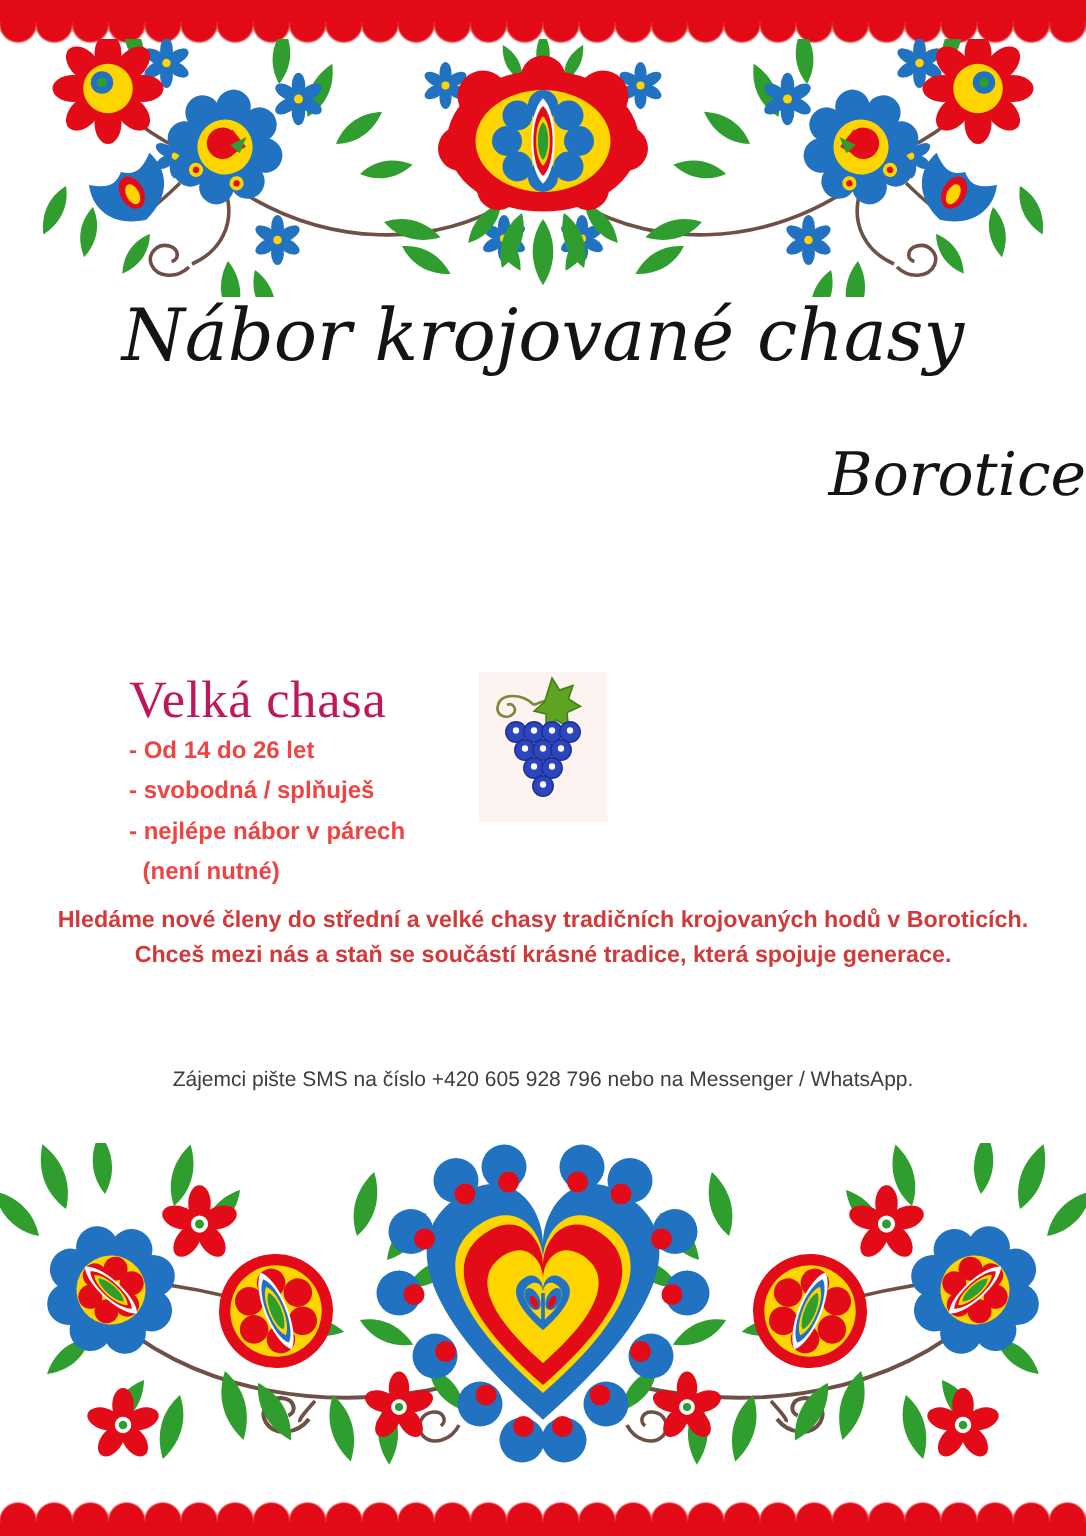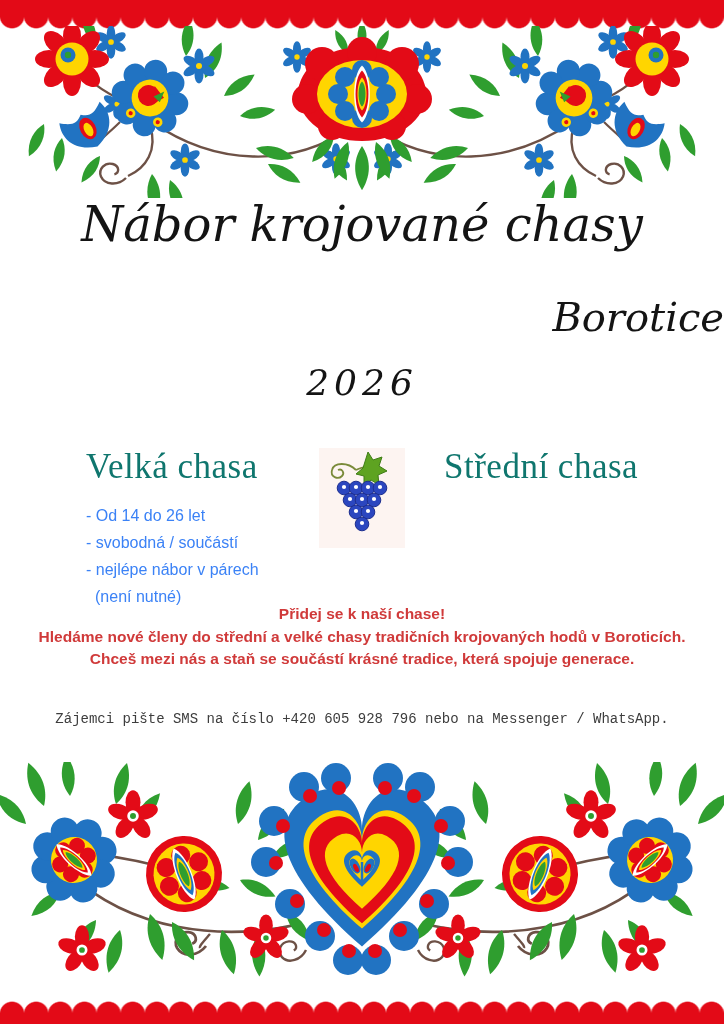--- a/index.html
+++ b/index.html
@@ -24,28 +24,28 @@
   .grapes{position:absolute;top:448px;left:318px;}
   h1,h2,h3{margin:0;font-weight:400;}
   .title,.place,.year{position:absolute;left:0;width:100%;text-align:center;
     font-family:"DejaVu Serif",serif;font-style:italic;color:#141414;}
   .title{top:196px;font-size:48px;}
   .place{top:294px;font-size:40px;text-align:right;}
   .year{top:362px;font-size:36px;letter-spacing:5px;}
   .col{position:absolute;top:447px;}
   .col.left{left:86px;width:250px;}
   .col.right{left:444px;width:260px;}
-  .col h3{font-family:"Liberation Serif",serif;font-size:35px;color:#0f766e;letter-spacing:.5px;}
-  .list{margin-top:15px;font-size:16px;font-weight:normal;color:#3b82f6;}
+  .col h3{font-family:"Liberation Serif",serif;font-size:35px;color:#be185d;letter-spacing:.5px;}
+  .list{font-size:16px;font-weight:bold;color:#ef4444;}
   .col.left  .list > div{line-height:27px;}
   .col.right .list > div{line-height:33px;}
   .list .cont{padding-left:9px;}
   .callout{position:absolute;top:603px;left:0;width:100%;text-align:center;
     color:#d03a3a;font-weight:bold;font-size:15.5px;line-height:22.5px;}
-  .contact,.signoff{position:absolute;left:0;width:100%;text-align:center;color:#3d3d3d;font-family:Liberation Mono, monospace;}
+  .contact,.signoff{position:absolute;left:0;width:100%;text-align:center;color:#3d3d3d;}
   .contact{top:711px;font-size:14px;}
   .signoff{top:747px;font-size:14px;}
 </style>
 </head>
 <body>
 
 <div class="poster">
 
   <div class="scallop top"></div>
 
@@ -174,27 +174,26 @@
       </g>
       <use href="#t-ves" fill="#ffffff" transform="scale(.95)"></use>
       <use href="#t-ves" fill="#e30b17" transform="scale(.78)"></use>
       <use href="#t-ves" fill="#ffd500" transform="scale(.55)"></use>
       <use href="#t-ves" fill="#2f9e2f" transform="scale(.42)"></use>
     </g>
   </svg>
 
   <h1 class="title">Nábor krojované chasy</h1>
   <h2 class="place">Borotice</h2>
-  <h2 class="year">2026</h2>
 
   <section class="col left">
     <h3>Velká chasa</h3>
     <div class="list">
       <div>- Od 14 do 26 let</div>
-      <div>- svobodná / součástí</div>
+      <div>- svobodná / splňuješ</div>
       <div>- nejlépe nábor v párech</div>
       <div class="cont">(není nutné)</div>
     </div>
   </section>
 
   <svg class="grapes" width="88" height="102" viewBox="0 0 88 102">
     <rect x="1" y="0" width="86" height="100" fill="#fdf4f1"></rect>
     <path d="M38 22 C 30 14 16 14 14 22 C 12 29 20 32 24 28 C 27 25 24 20 20 22" fill="none" stroke="#7a8a3a" stroke-width="1.8"></path>
     <path d="M38 22 C 42 20 46 19 50 18" fill="none" stroke="#7a8a3a" stroke-width="1.8"></path>
     <path d="M50 4 l5 8 l9 -3 l-3 9 l8 5 l-9 4 l1 10 l-8 -5 l-7 6 l0 -10 l-8 -2 l7 -6 Z" fill="#5ea321" stroke="#3f7d17" stroke-width="1"></path>
@@ -218,27 +217,25 @@
       <circle cx="32" cy="51" r="2.1"></circle>
         <circle cx="44" cy="51" r="2.1"></circle>
         <circle cx="56" cy="51" r="2.1"></circle>
       <circle cx="38" cy="63" r="2.1"></circle>
         <circle cx="50" cy="63" r="2.1"></circle>
       <circle cx="44" cy="75" r="2.1"></circle>
     </g>
   </svg>
 
   <section class="col right">
-    <h3>Střední chasa</h3>
     <div class="list">
     </div>
   </section>
 
   <div class="callout">
-    <div>Přidej se k naší chase!</div>
     <div>Hledáme nové členy do střední a velké chasy tradičních krojovaných hodů v Boroticích.</div>
     <div>Chceš mezi nás a staň se součástí krásné tradice, která spojuje generace.</div>
   </div>
 
   <div class="contact">Zájemci pište SMS na číslo +420 605 928 796 nebo na Messenger / WhatsApp.</div>
 
   <svg class="orn-bottom" width="724" height="230" viewBox="0 0 724 230">
     <defs>
       <path id="b-lf" d="M0 0 C 6 -9 8 -21 0 -34 C -8 -21 -6 -9 0 0 Z"></path>
       <path id="b-ves" d="M0 -30 C 11 -20 11 20 0 30 C -11 20 -11 -20 0 -30 Z"></path>

